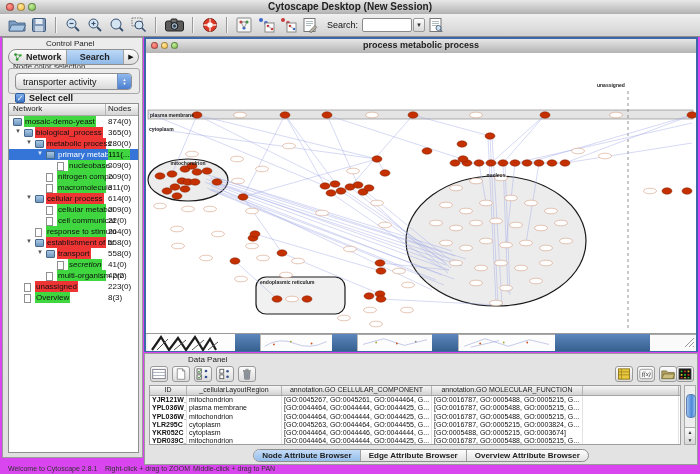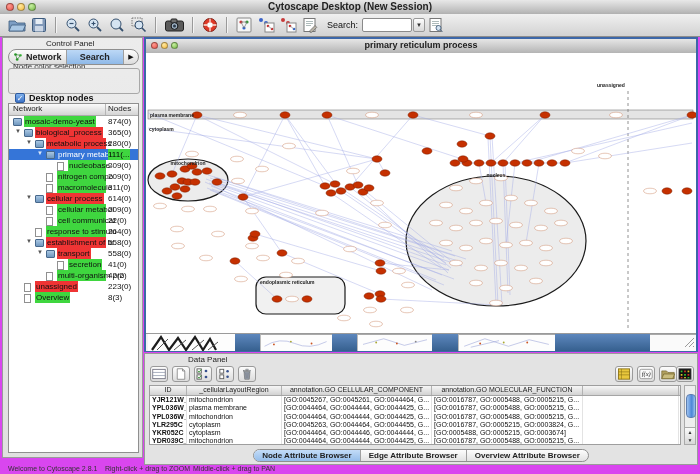--- a/index.html
+++ b/index.html
@@ -245,23 +245,30 @@
         </svg>
         <span>Network</span>
       </div>
       <div class="cp-tab sel">
         <span>Search</span>
       </div>
       <div class="cp-tab-arrow">▶</div>
     </div>
     <span class="group-legend">Node color selection</span>
     <div class="groupbox"></div>
+    <div class="combo">
+      <span class="val">transporter activity</span>
+      <span class="stepper">
+          <span>▲</span>
+          <span>▼</span>
+        </span>
+    </div>
     <div class="cb-row">
       <span class="checkbox">✓</span>
-      <span class="cb-label">Desktop nodes</span>
+      <span class="cb-label">Select cell</span>
     </div>
     <div class="tree">
       <div class="tree-head">
         <span class="c1">Network</span>
         <span class="cl"></span>
         <span class="c2">Nodes</span>
       </div>
       <div id="tree-rows">
           <div class="trow">
             <span class="ticon folder" style="left: 4px;"></span>
@@ -329,21 +336,21 @@
             <span class="tcount">558(0)</span>
           </div>
           <div class="trow">
             <span class="tri" style="left: 28px;">▼</span>
             <span class="ticon folder" style="left: 37px;"></span>
             <span class="tlabel chip-red" style="left: 48px; max-width: 47px;">transport</span>
             <span class="tcount">558(0)</span>
           </div>
           <div class="trow">
             <span class="ticon leaf" style="left: 48px;"></span>
-            <span class="tlabel chip-green" style="left: 59px; max-width: 36px;">secretion</span>
+            <span class="tlabel chip-green" style="left: 59px; max-width: 36px; font-style: italic;">secretion</span>
             <span class="tcount">41(0)</span>
           </div>
           <div class="trow">
             <span class="ticon leaf" style="left: 37px;"></span>
             <span class="tlabel chip-green" style="left: 48px; max-width: 47px;">multi-organism pro</span>
             <span class="tcount">42(2)</span>
           </div>
           <div class="trow">
             <span class="ticon leaf" style="left: 15px;"></span>
             <span class="tlabel chip-red" style="left: 26px; max-width: 69px;">unassigned</span>
@@ -356,21 +363,21 @@
           </div>
         </div>
     </div>
   </div>
 
   <div class="netwin">
     <div class="net-titlebar">
       <span class="light l-close"></span>
       <span class="light l-min"></span>
       <span class="light l-max"></span>
-      <div class="title">primary reticulum process</div>
+      <div class="title">process metabolic process</div>
     </div>
     <svg id="net-canvas" viewBox="0 0 550 280">
         <rect x="2" y="57" width="545" height="9" fill="#e4e4e4" stroke="#666" stroke-width="0.5"></rect>
         <ellipse cx="42" cy="127" rx="40" ry="21" fill="#ececec" stroke="#1a1a1a" stroke-width="1.2"></ellipse>
         <ellipse cx="350" cy="188" rx="90" ry="65" fill="#ececec" stroke="#1a1a1a" stroke-width="1.2"></ellipse>
         <rect x="110" y="224" width="89" height="37" rx="10" fill="#f1f1f1" stroke="#1a1a1a" stroke-width="1.2"></rect>
         <line x1="482" y1="38" x2="482" y2="278" stroke="#777" stroke-width="0.8" stroke-dasharray="3 3"></line>
         <line x1="62" y1="122" x2="306" y2="198" stroke="#a3abe6" stroke-width="0.6" opacity="0.75"></line>
         <line x1="64" y1="125" x2="309" y2="203" stroke="#a3abe6" stroke-width="0.6" opacity="0.75"></line>
         <line x1="66" y1="128" x2="312" y2="208" stroke="#a3abe6" stroke-width="0.6" opacity="0.75"></line>

